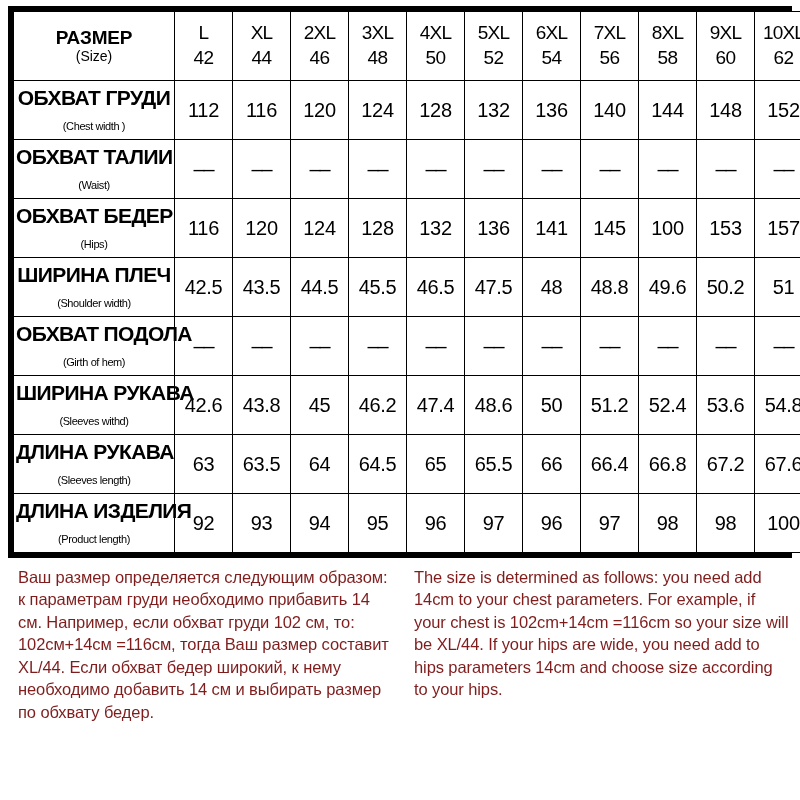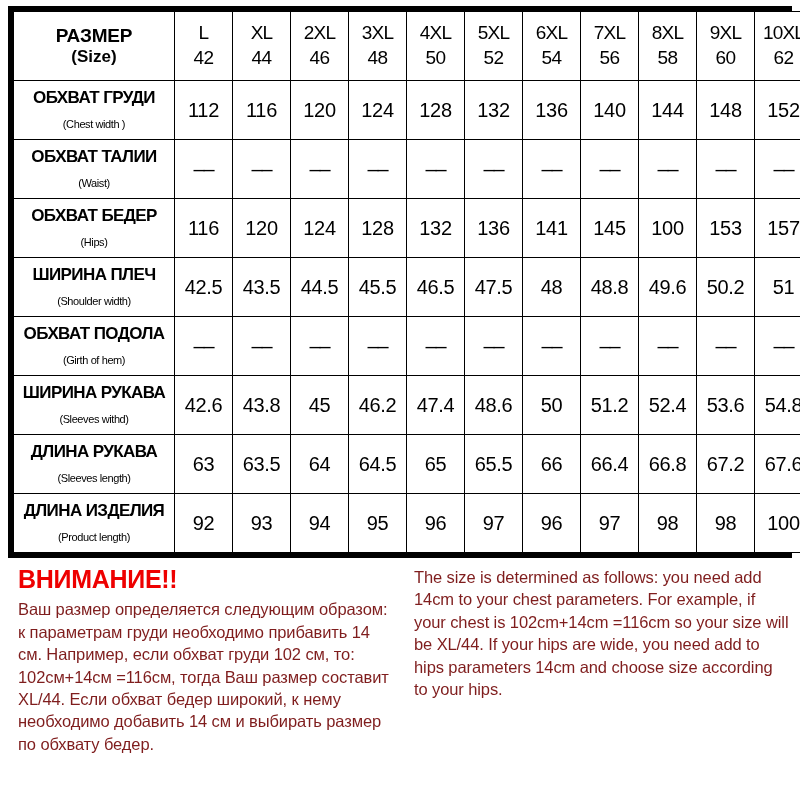--- a/index.html
+++ b/index.html
@@ -60,42 +60,42 @@
   
   tr.header-row td.label-cell { height: 64px; }
   tr.header-row td.val-cell { height: 64px; }
   .hdr-ru {
     font-size: 19px;
     font-weight: bold;
     letter-spacing: -0.2px;
     display: block;
   }
   .hdr-en {
-    font-size: 17px;
-    font-weight: bold;
+    font-size: 14px;
+    font-weight: normal;
     display: block;
     margin-top: 1px;
   }
   .size-name {
     display: block;
     font-size: 19px;
     line-height: 1.25;
     letter-spacing: -0.8px;
   }
   .size-num {
     display: block;
     font-size: 19px;
     line-height: 1.35;
     letter-spacing: -0.5px;
   }
 
   
   .row-ru {
     display: block;
-    font-size: 17px;
+    font-size: 21px;
     font-weight: bold;
     letter-spacing: -0.6px;
     white-space: nowrap;
   }
   .row-en {
     display: block;
     font-size: 11px;
     font-weight: normal;
     letter-spacing: -0.4px;
     white-space: nowrap;
@@ -332,21 +332,20 @@
             <td class="val-cell"><span>98</span></td>
             <td class="val-cell"><span>98</span></td>
             <td class="val-cell"><span>100</span></td>
           </tr>
         </tbody>
     </table>
   </div>
 
   <div class="notes">
     <div class="note-col ru">
-      <div class="note-title" style="color: rgb(238, 0, 0);">ВНИМАНИЕ!!</div>
       <div class="note-body">Ваш размер определяется следующим образом: к параметрам груди необходимо прибавить 14 см. Например, если обхват груди  102 см, то: 102см+14см =116см, тогда Ваш размер составит XL/44. Если обхват бедер широкий, к нему необходимо добавить 14 см и выбирать размер по обхвату бедер.</div>
     </div>
     <div class="note-col en">
       <div class="note-body">The size is determined as follows: you need add 14cm to your chest parameters. For example, if your chest is 102cm+14cm =116cm so your size will be XL/44. If your hips are wide, you need add to hips parameters 14cm and choose size according to your hips.</div>
     </div>
   </div>
 
 </div>
 
 </body></html>

